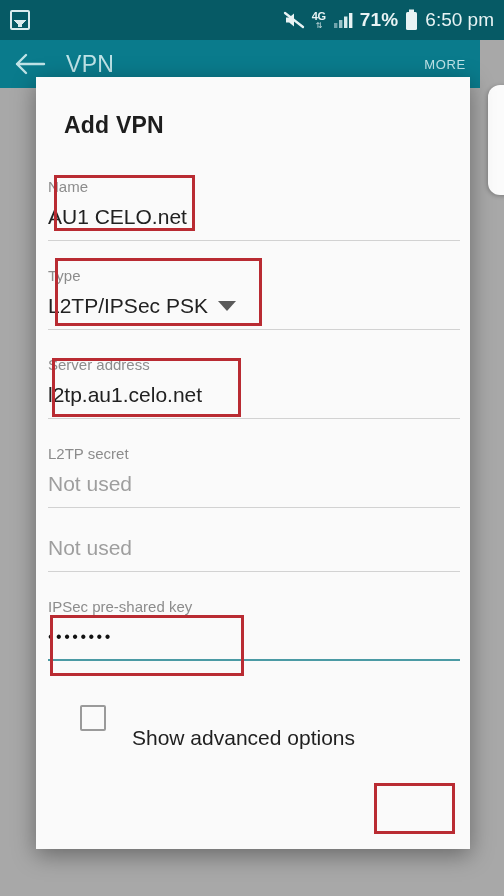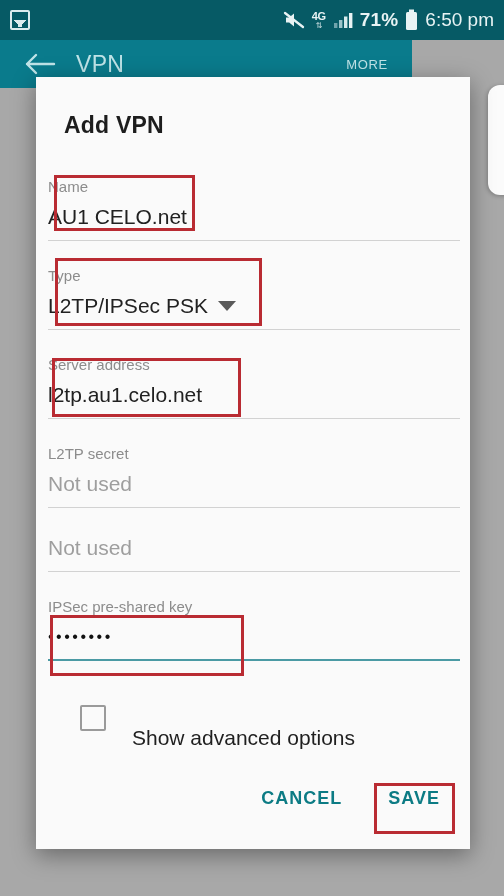--- a/index.html
+++ b/index.html
@@ -31,22 +31,22 @@
   }
   .sb-4g { font-size: 11px; font-weight: bold; letter-spacing: -0.3px; line-height: 1; }
   .sb-4g-wrap { display: flex; flex-direction: column; align-items: center; line-height: 1; }
   .sb-4g-arrows { font-size: 8px; letter-spacing: -1px; opacity: .85; }
   .sb-text { font-size: 19px; letter-spacing: .2px; font-weight: bold; }
   .sb-time { font-size: 19px; }
   .signal svg, .mute svg, .battery svg { display: block; }
 
   
   .appbar {
-    position: absolute; top: 40px; left: 0; width: 412px; height: 48px;
-    background: #0a7b8c; display: flex; align-items: center; padding: 0 24px;
+    position: absolute; top: 40px; left: 0; width: 480px; height: 48px;
+    background: #0a7b8c; display: flex; align-items: center; padding: 0 14px;
   }
   .back-arrow { width: 34px; height: 26px; display: flex; align-items: center; }
   .appbar-title {
     color: #bfe3e7; font-size: 23px; margin-left: 18px; letter-spacing: .3px;
   }
   .appbar-more {
     margin-left: auto; color: #bfe3e7; font-size: 13px; letter-spacing: .7px;
   }
 
   
@@ -207,24 +207,20 @@
         <div class="underline focused"></div>
       </div>
 
     </div>
 
     <div class="checkrow">
       <span class="checkbox"></span>
       <span class="check-label">Show advanced options</span>
     </div>
 
-    <div class="actions">
-      <button class="action-btn">CANCEL</button>
-      <button class="action-btn">SAVE</button>
-    </div>
   </div>
 
   <div class="annot" style="left:54px;  top:175px; width:141px; height:56px;"></div>
   <div class="annot" style="left:55px;  top:258px; width:207px; height:68px;"></div>
   <div class="annot" style="left:52px;  top:358px; width:189px; height:59px;"></div>
   <div class="annot" style="left:50px;  top:615px; width:194px; height:61px;"></div>
   <div class="annot" style="left:374px; top:783px; width:81px;  height:51px;"></div>
 
 </div>
 

